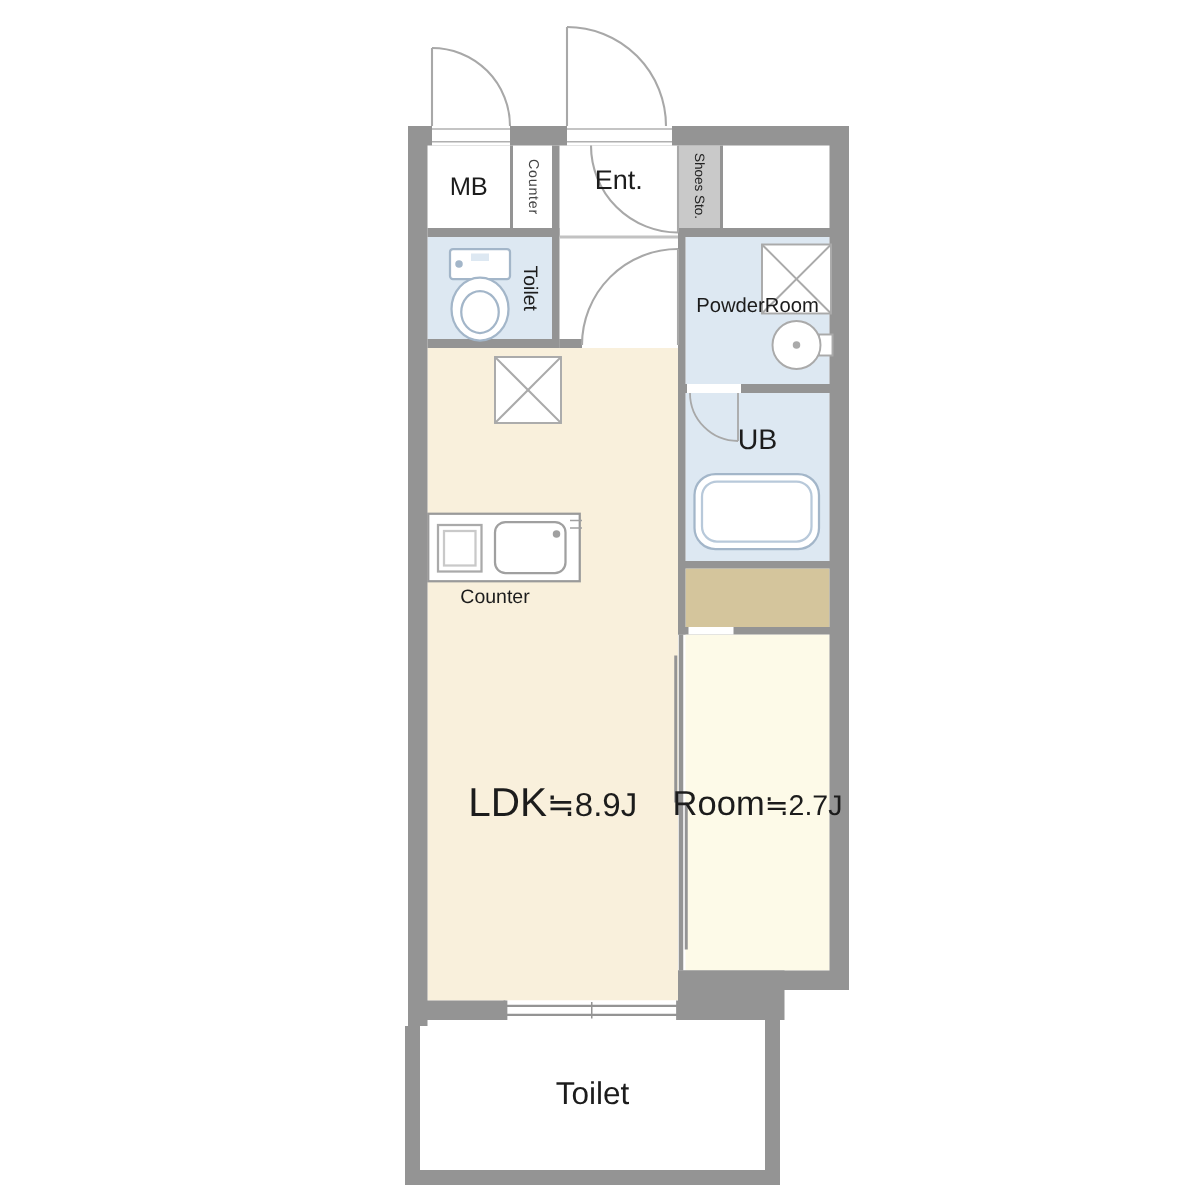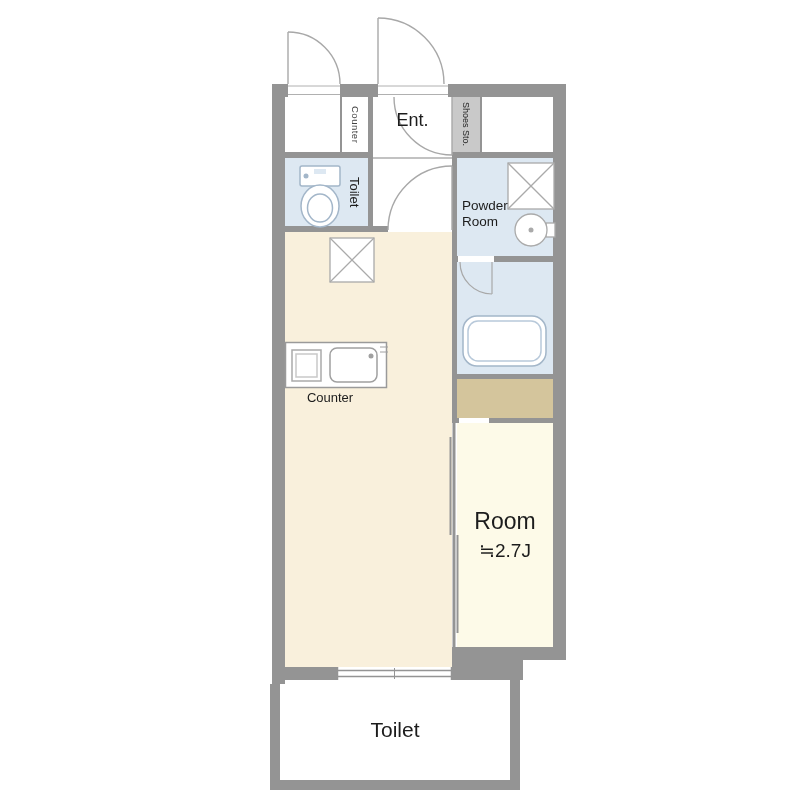--- a/index.html
+++ b/index.html
@@ -16,21 +16,21 @@
   .fill-ldk   { background:var(--ldk,#f9f0dc); }
   .fill-room  { background:var(--room,#fdfae8); }
   .fill-clo   { background:var(--clo,#d4c59c); }
   .fill-shoes { background:var(--shoes,#c9c9c9); }
   .wall { position:absolute; background:var(--wall,#949494); }
   .gap  { position:absolute; background:#ffffff; }
   .lbl {
     position:absolute; display:flex; align-items:center; justify-content:center;
     text-align:center; color:#1c1c1c; white-space:nowrap;
   }
-  .lbl.col { flex-direction:column; }
+  .lbl.col { flex-direction:row; }
   .vert { writing-mode:vertical-rl; }
   svg.overlay { position:absolute; left:0; top:0; pointer-events:none; }
 </style>
 </head>
 <body>
 
 <div class="plan">
 
   <div class="fill fill-white" style="left:285px;top:97px;width:55px;height:55px"></div>
   <div class="fill fill-white" style="left:342px;top:97px;width:26px;height:55px"></div>
@@ -155,20 +155,23 @@
 
     <g stroke="#949494" fill="none">
       <line x1="337" y1="670.5" x2="452" y2="670.5" stroke-width="1.5"></line>
       <line x1="337" y1="676.5" x2="452" y2="676.5" stroke-width="1.5"></line>
       <line x1="337" y1="667" x2="337" y2="680" stroke-width="2.5"></line>
       <line x1="452" y1="667" x2="452" y2="680" stroke-width="2.5"></line>
       <line x1="394.5" y1="668" x2="394.5" y2="679" stroke-width="1"></line>
     </g>
   </svg>
 
+  <div class="lbl" style="left:285px;top:97px;width:55px;height:55px;font-size:17px">
+      <span>MB</span>
+    </div>
 
   <div class="lbl vert" style="left:342px;top:97px;width:26px;height:55px;font-size:9.5px;color:#444;letter-spacing:0.5px">
       <span>Counter</span>
     </div>
 
   <div class="lbl" style="left:373px;top:104px;width:79px;height:32px;font-size:18px">
       <span>Ent.</span>
     </div>
 
   <div class="lbl vert" style="left:452px;top:97px;width:28px;height:55px;font-size:9px;color:#222">
@@ -177,22 +180,29 @@
 
   <div class="lbl vert" style="left:342px;top:158px;width:24px;height:68px;font-size:13px">
       <span>Toilet</span>
     </div>
 
   <div class="lbl col" style="left:462px;top:196px;width:86px;height:36px;align-items:flex-start;justify-content:center;font-size:13.5px;line-height:16px">
     <span>Powder</span>
     <span>Room</span>
   </div>
 
-
-
+  <div class="lbl" style="left:457px;top:278px;width:96px;height:32px;font-size:19px">
+      <span>UB</span>
+    </div>
+
+
+  <div class="lbl col" style="left:285px;top:492px;width:167px;height:86px">
+    <span style="font-size:27px">LDK</span>
+    <span style="font-size:22px;margin-top:4px">≒8.9J</span>
+  </div>
 
   <div class="lbl col" style="left:457px;top:490px;width:96px;height:90px">
     <span style="font-size:23px">Room</span>
     <span style="font-size:19px;margin-top:4px">≒2.7J</span>
   </div>
 
   <div class="lbl" style="left:285px;top:389px;width:90px;height:16px;font-size:13px">
       <span>Counter</span>
     </div>
 

